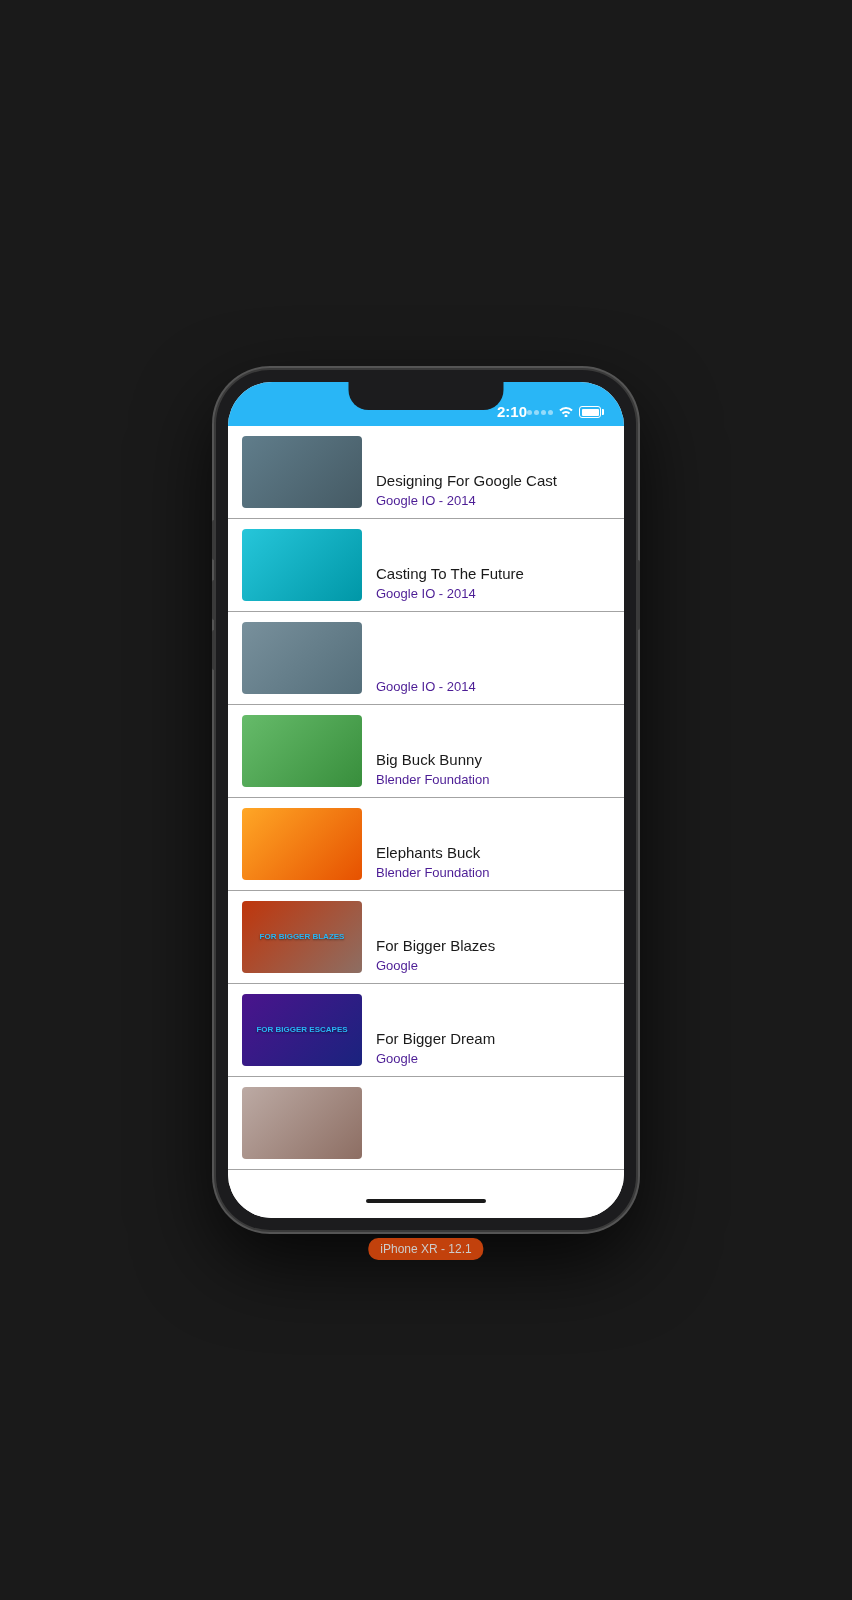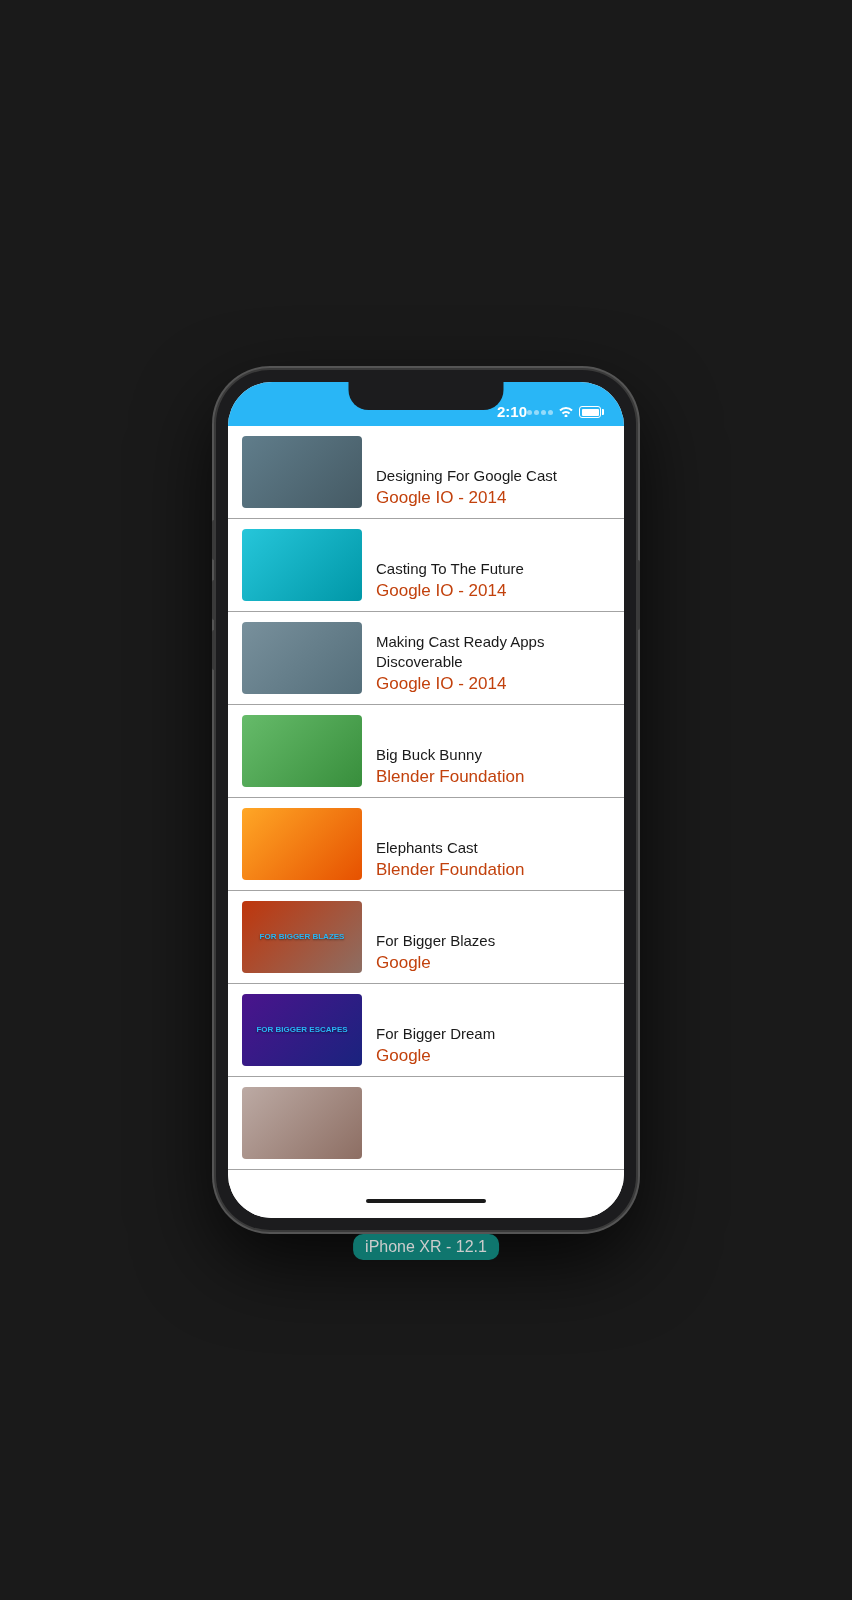--- a/index.html
+++ b/index.html
@@ -210,22 +210,22 @@
 
     .video-title {
       font-size: 15px;
       font-weight: 500;
       color: #1a1a1a;
       line-height: 1.3;
       margin-bottom: 3px;
     }
 
     .video-subtitle {
-      font-size: 17px;
-      color: #c2410c;
+      font-size: 13px;
+      color: #4c1d95;
     }
 
     
     .home-indicator {
       height: 34px;
       background: #fff;
       display: flex;
       align-items: center;
       justify-content: center;
       flex-shrink: 0;
@@ -237,23 +237,23 @@
       background: #1a1a1a;
       border-radius: 2px;
     }
 
     
     .device-label {
       position: absolute;
       bottom: -30px;
       left: 50%;
       transform: translateX(-50%);
-      background: #0f766e;
+      background: #c2410c;
       color: #ccc;
-      font-size: 16px;
+      font-size: 12px;
       padding: 4px 12px;
       border-radius: 10px;
       white-space: nowrap;
       font-family: -apple-system, sans-serif;
     }
 
     
     .thumb-bg {
       width: 100%;
       height: 100%;
@@ -342,39 +342,38 @@
           <div class="video-info">
             <div class="video-title">Casting To The Future</div>
             <div class="video-subtitle">Google IO - 2014</div>
           </div>
         </div>
         <div class="video-item">
           <div class="video-thumbnail">
             <div class="thumb-bg thumb-3"></div>
           </div>
           <div class="video-info">
-            <div class="video-title">Making Cast Ready Apps Discoverable</div>
             <div class="video-subtitle">Google IO - 2014</div>
           </div>
         </div>
         <div class="video-item">
           <div class="video-thumbnail">
             <div class="thumb-bg thumb-4"></div>
           </div>
           <div class="video-info">
             <div class="video-title">Big Buck Bunny</div>
             <div class="video-subtitle">Blender Foundation</div>
           </div>
         </div>
         <div class="video-item">
           <div class="video-thumbnail">
             <div class="thumb-bg thumb-5"></div>
           </div>
           <div class="video-info">
-            <div class="video-title">Elephants Cast</div>
+            <div class="video-title">Elephants Buck</div>
             <div class="video-subtitle">Blender Foundation</div>
           </div>
         </div>
         <div class="video-item">
           <div class="video-thumbnail">
             <div class="thumb-bg thumb-6">
               <div class="thumb-label">FOR
 BIGGER
 BLAZES</div>
             </div>

